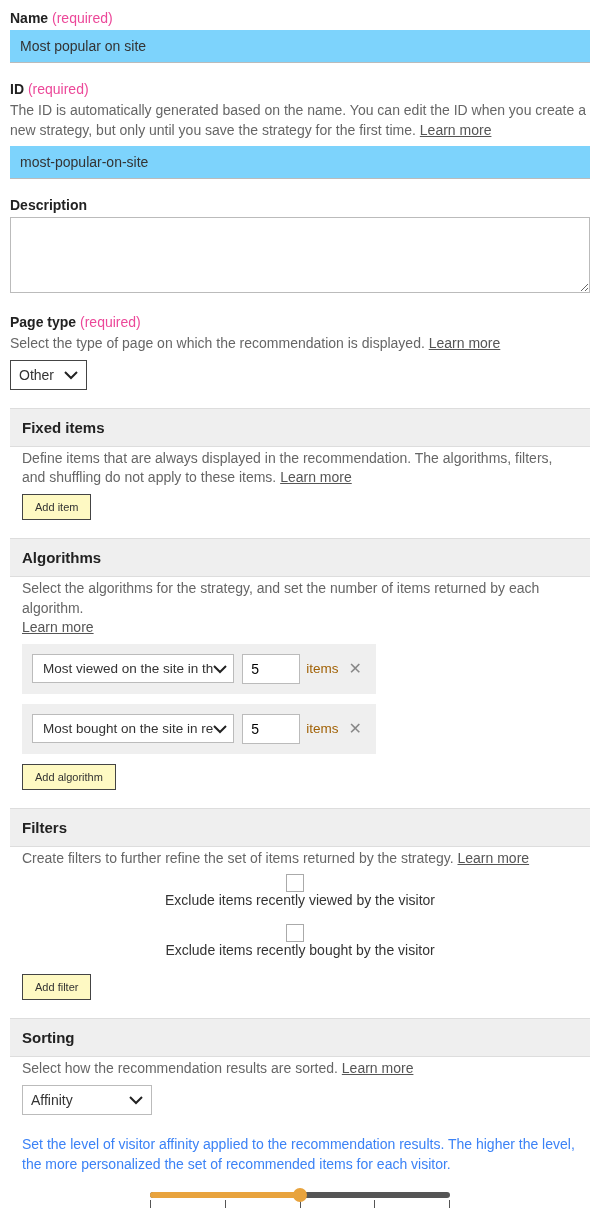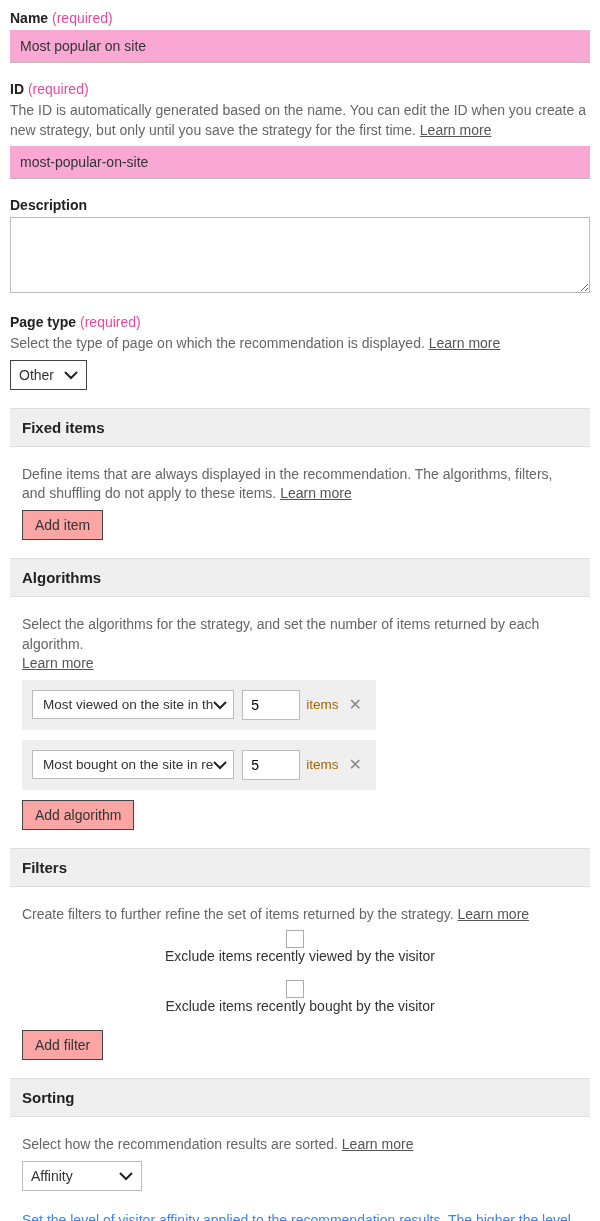--- a/index.html
+++ b/index.html
@@ -16,21 +16,21 @@
   .label-row { margin-bottom: 4px; }
   .label-main { font-weight: 600; color: #222; }
   .label-req { color: #ec4899; font-weight: 400; }
   .help-text { color: #666; margin: 2px 0 6px 0; line-height: 1.4; }
   .learn-more { color: #555; text-decoration: underline; cursor: pointer; }
   .text-input {
     width: 100%;
     padding: 8px 10px;
     border: none;
     border-bottom: 1px solid #bbb;
-    background: #f9a8d4;
+    background: #7dd3fc;
     font-size: 14px;
     color: #333;
     font-family: inherit;
   }
   .textarea {
     width: 100%;
     height: 76px;
     border: 1px solid #bbb;
     padding: 6px;
     font-family: inherit;
@@ -54,29 +54,29 @@
   }
   .chevron svg { display: block; }
   .section-header {
     background: #efefef;
     padding: 10px 12px;
     border-top: 1px solid #ddd;
     border-bottom: 1px solid #ddd;
     font-weight: 600;
     font-size: 15px;
     color: #222;
-    margin-bottom: 18px;
+    margin-bottom: 2px;
   }
   .section-body { padding: 0 0 18px 0; }
   .outline-btn {
     display: inline-block;
     border: 1px solid #444;
-    background: #fca5a5;
+    background: #fef9c3;
     padding: 6px 12px;
-    font-size: 14px;
+    font-size: 11px;
     color: #333;
     cursor: pointer;
     font-family: inherit;
   }
   .algo-row {
     display: flex;
     align-items: center;
     background: #efefef;
     padding: 10px;
     margin-bottom: 10px;
@@ -286,21 +286,21 @@
   <button class="outline-btn">Add filter</button>
 </div>
 
 <div class="section-header">Sorting</div>
 <div class="section-body pad-left">
   <div class="help-text">
     <span>Select how the recommendation results are sorted.</span>
     <span class="learn-more">Learn more</span>
   </div>
 
-  <div class="select-wrap light" style="width:120px; justify-content:space-between;">
+  <div class="select-wrap light" style="width:130px; justify-content:space-between;">
     <span class="select-text">Affinity</span>
     <span class="chevron">
       <svg viewBox="0 0 14 10">
           <path d="M1 2 L7 8 L13 2" stroke="#222" stroke-width="2" fill="none"></path>
         </svg>
     </span>
   </div>
 
   <div class="help-text" style="color:#3b82f6; margin-top:20px;">Set the level of visitor affinity applied to the recommendation results. The higher the level, the more personalized the set of recommended items for each visitor.</div>
 

